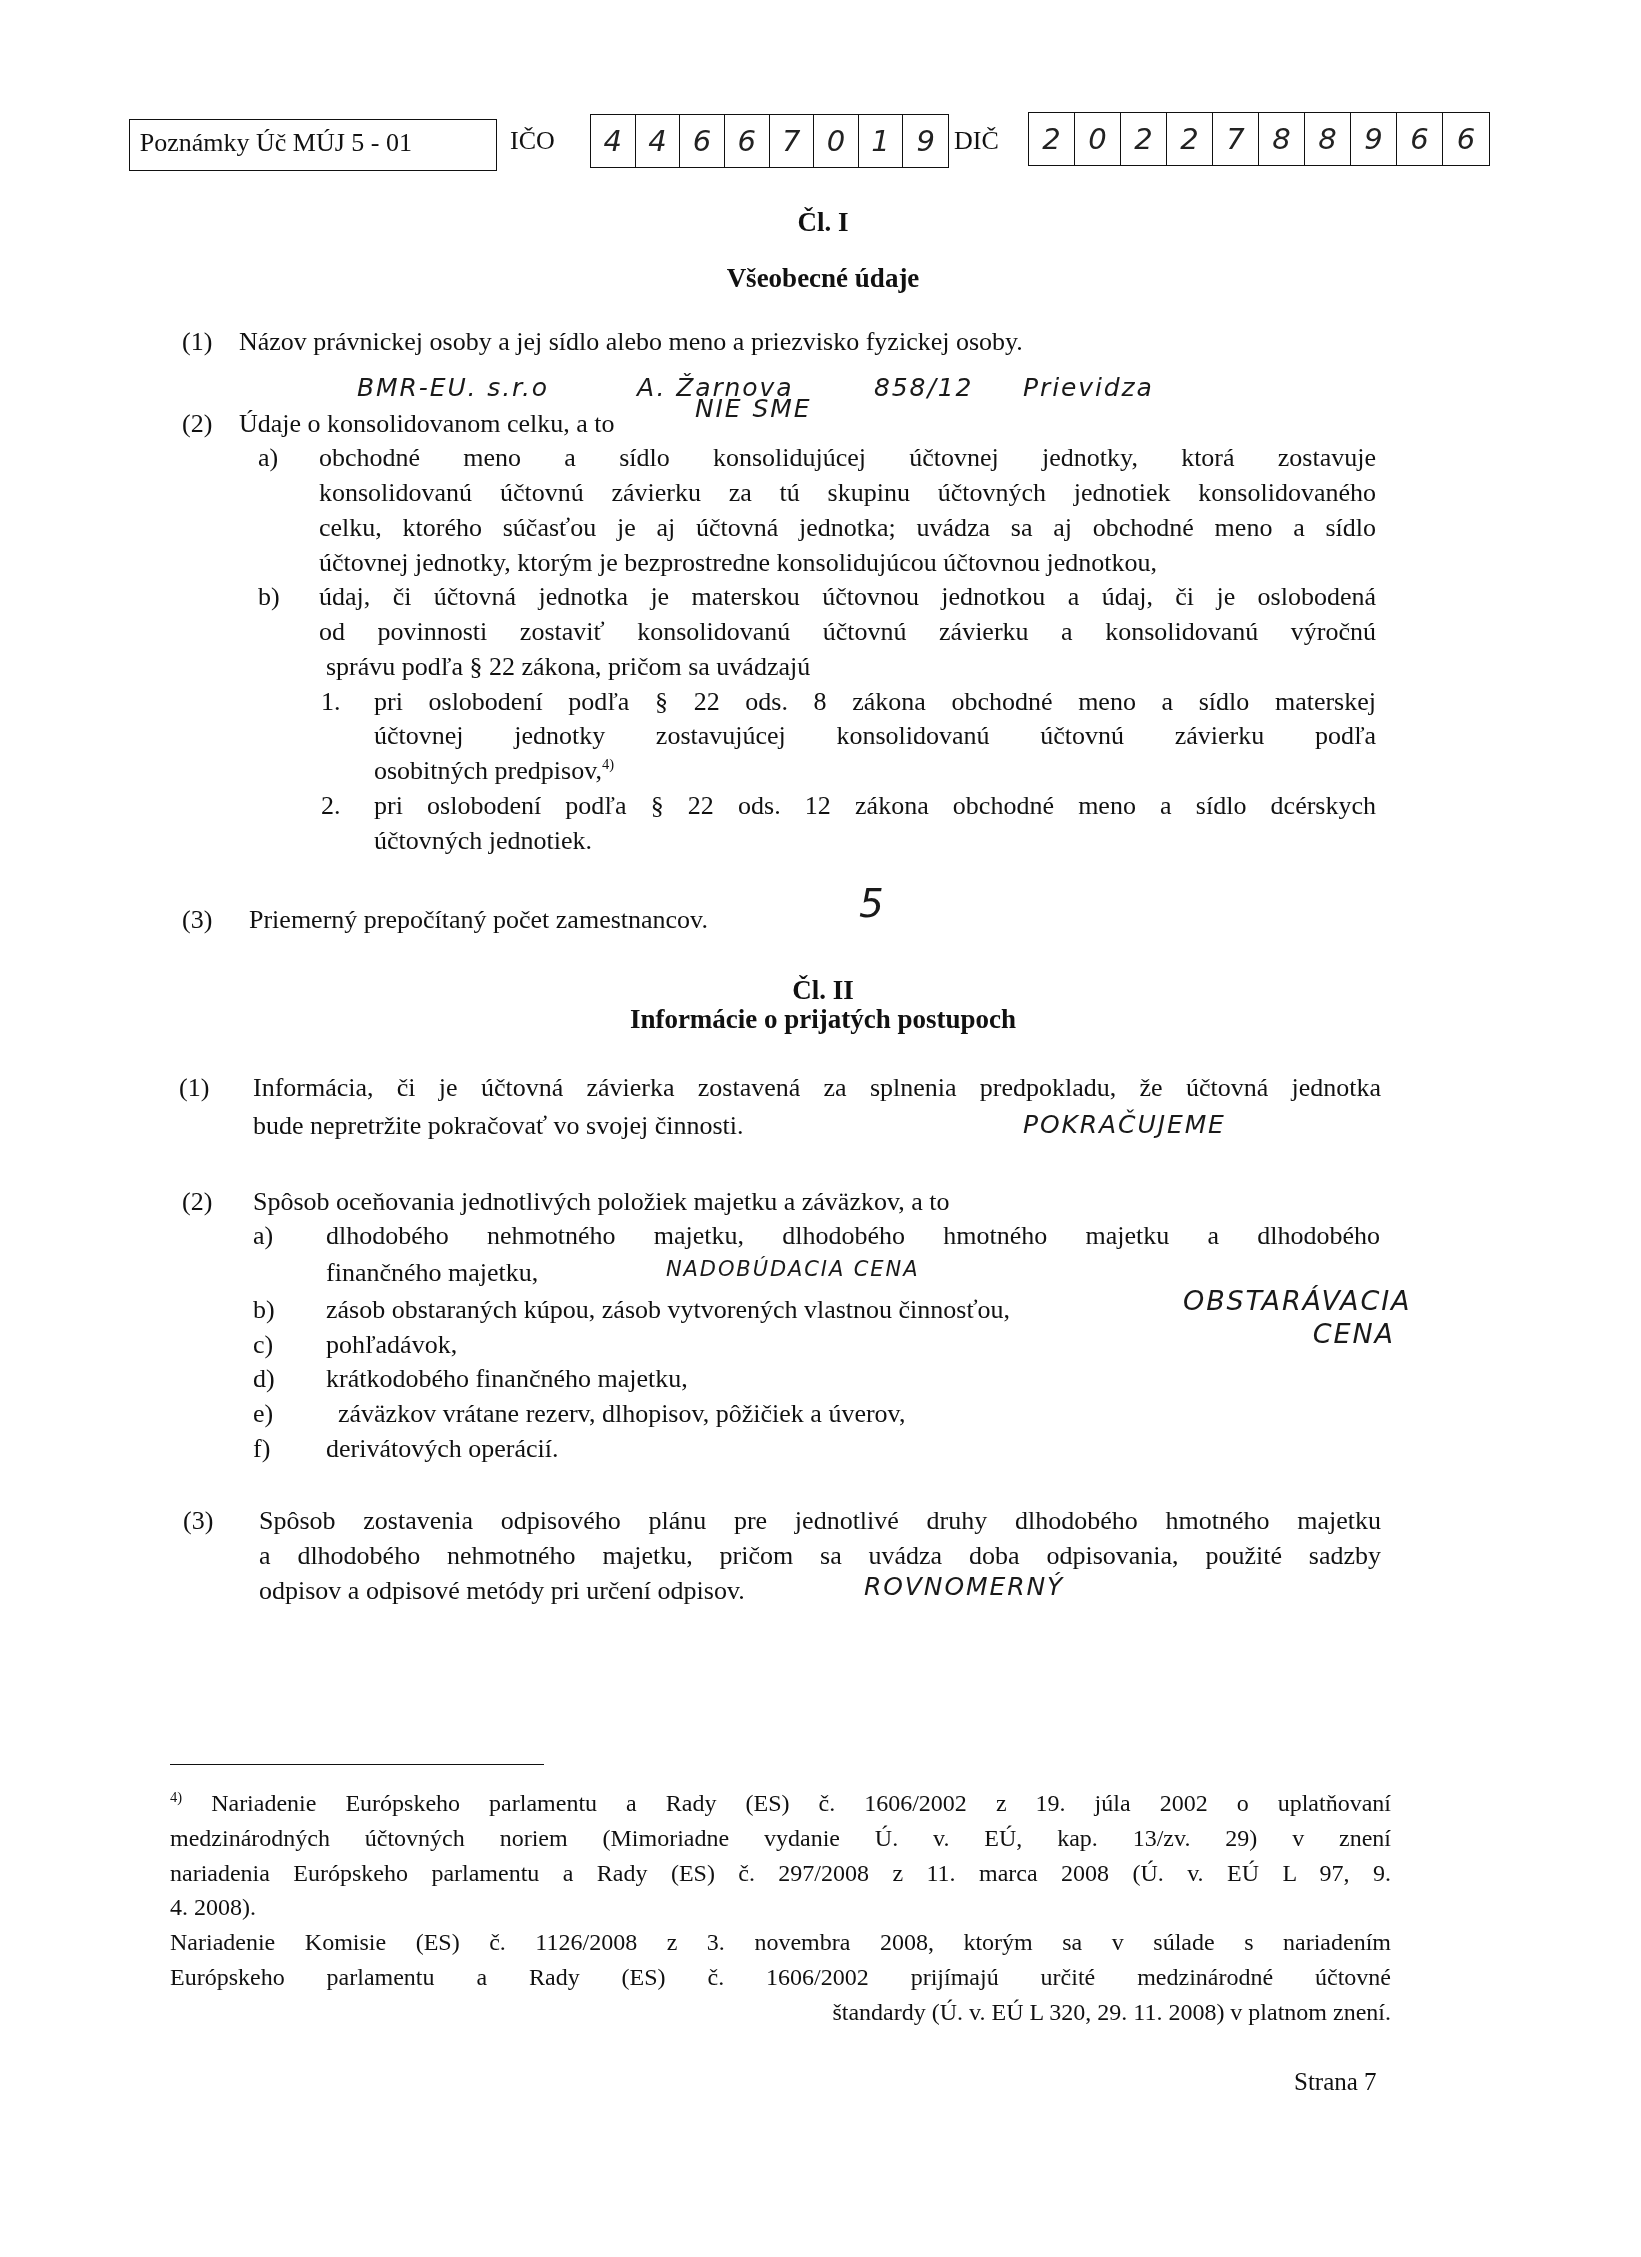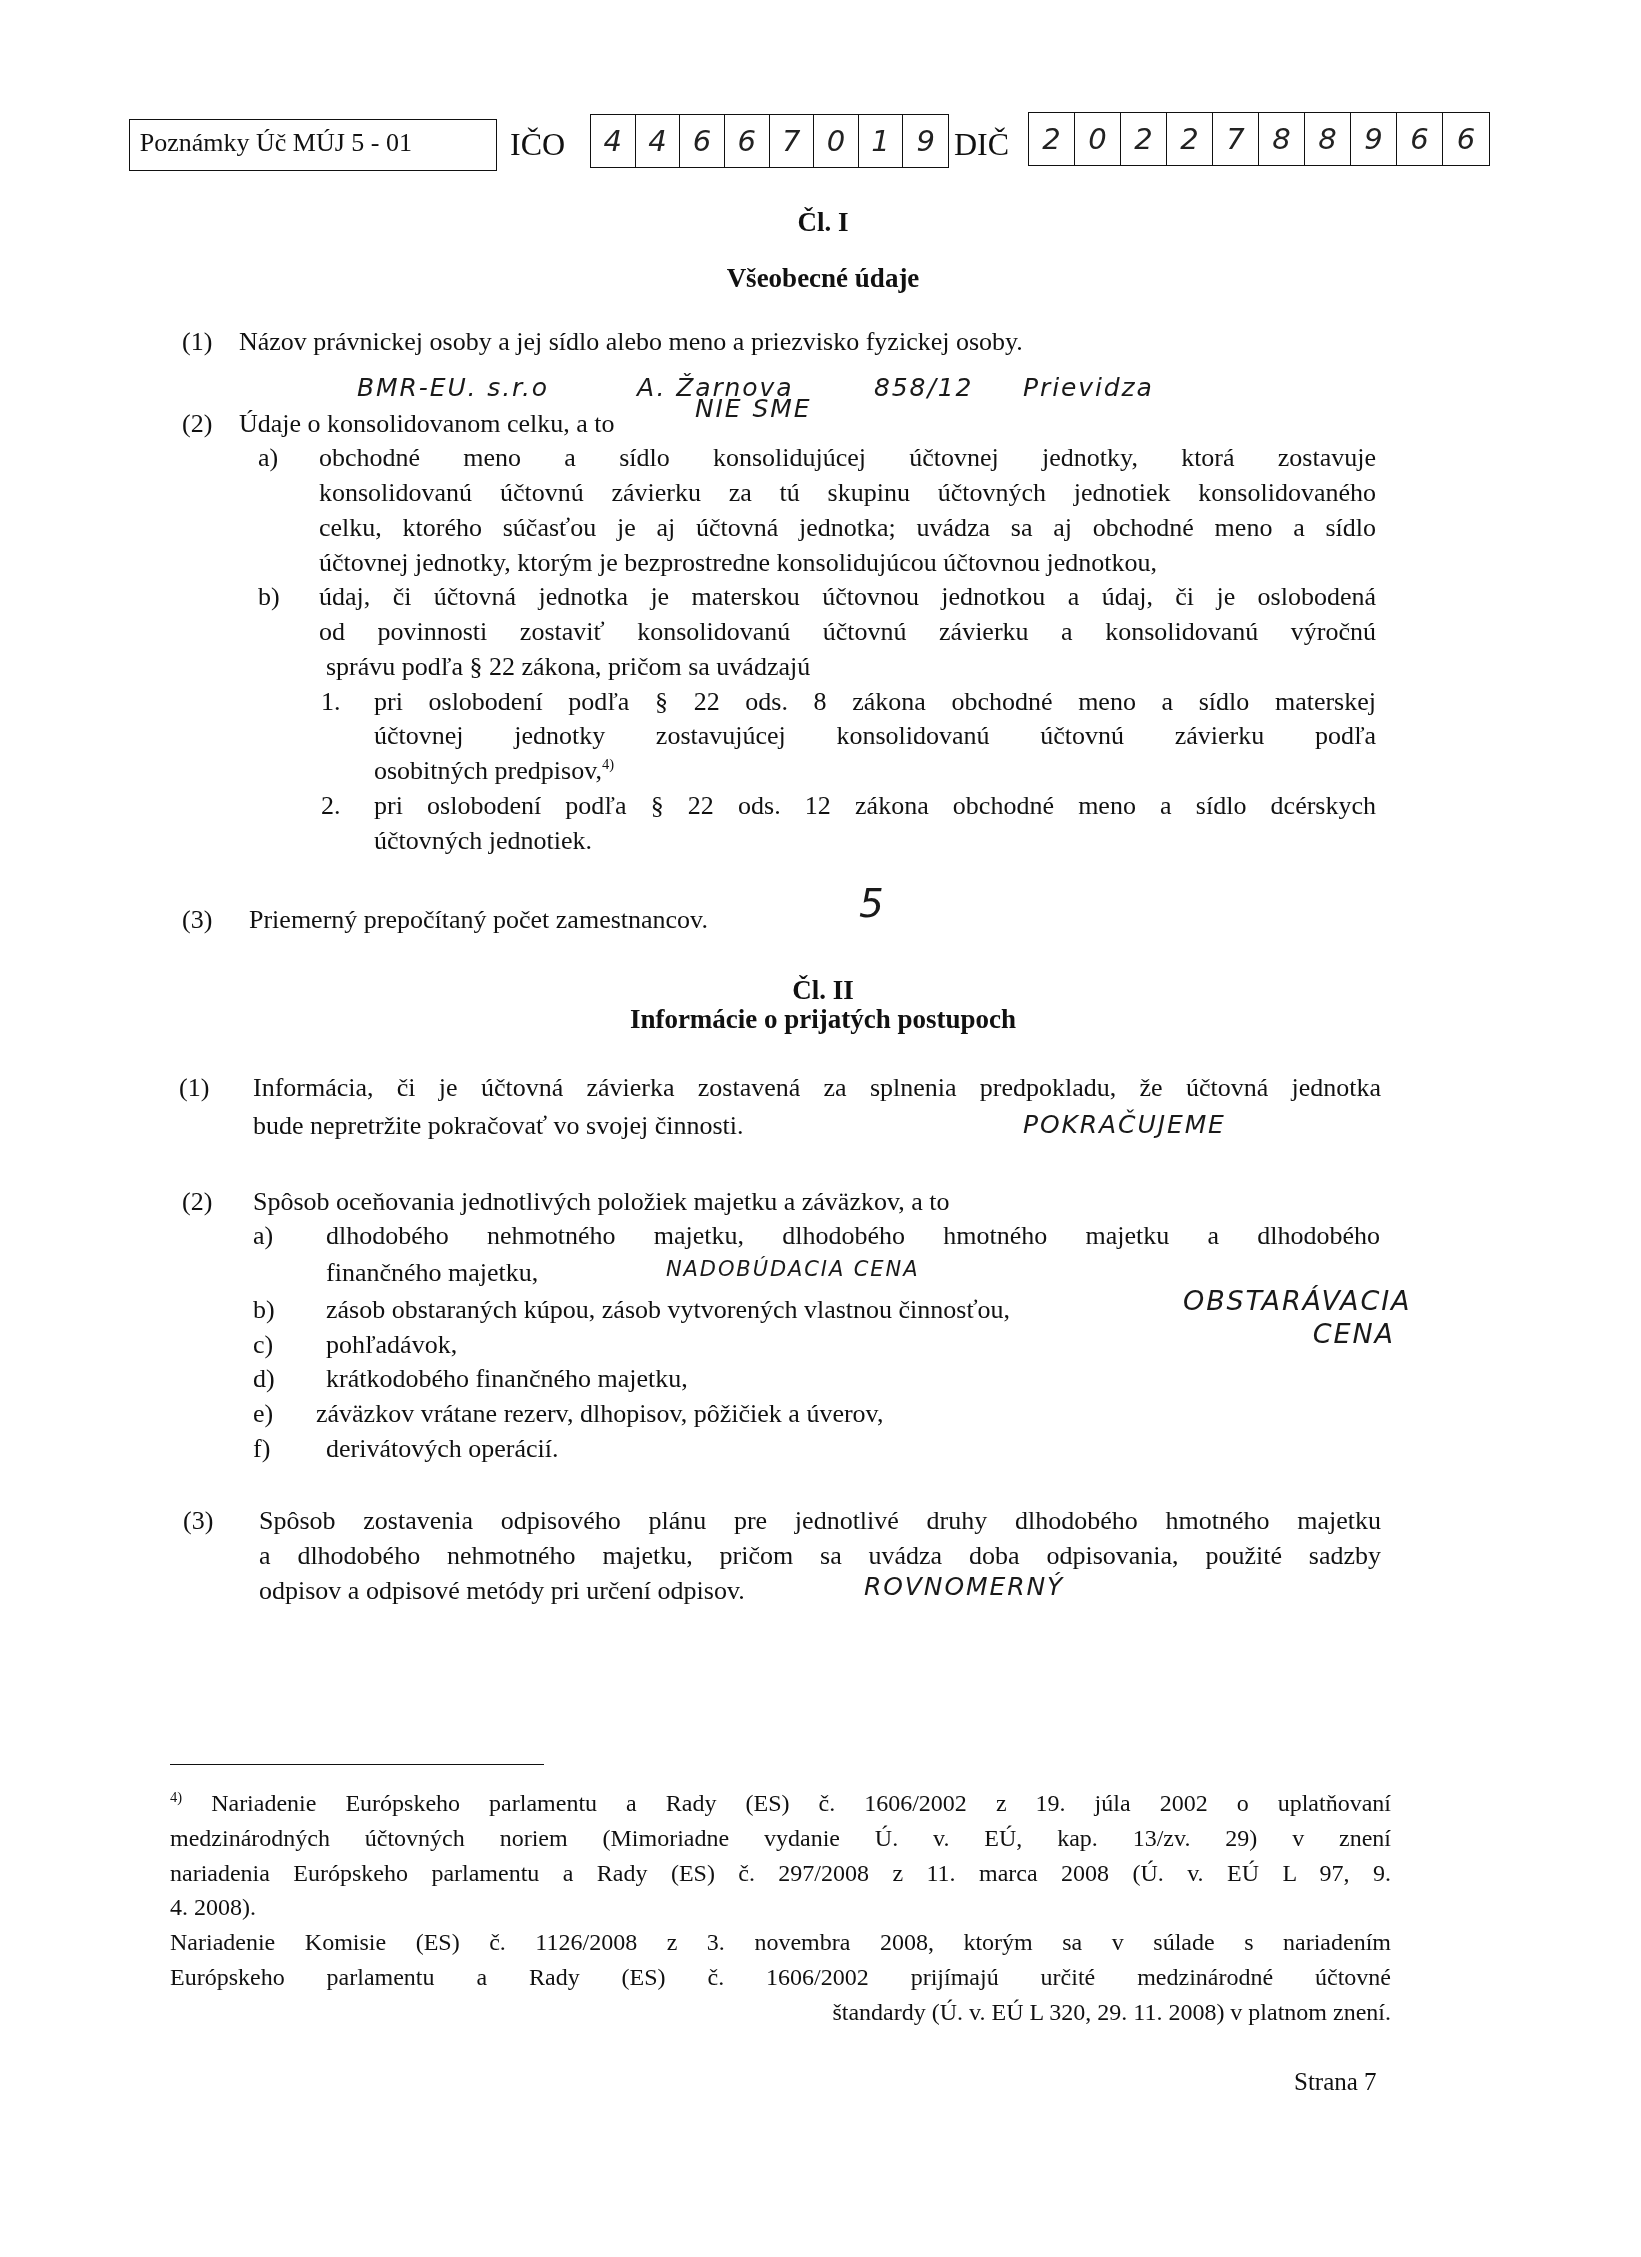--- a/index.html
+++ b/index.html
@@ -1,20 +1,20 @@
 <!DOCTYPE html>
 <html><head>
 <meta charset="utf-8">
 <style>
   html, body { margin:0; padding:0; background:#ffffff; }
   body { width:1641px; height:2257px; position:relative; overflow:hidden;
          font-family:"Liberation Serif", "DejaVu Serif", serif; color:#111; }
   .hdr-box { position:absolute; border:1.9px solid #111; box-sizing:border-box;
              font-size:26px; line-height:46px; padding-left:9.7px; }
-  .lbl { position:absolute; font-size:32px; }
+  .lbl { position:absolute; font-size:26px; }
   .cells { position:absolute; display:flex; border:1.9px solid #111; box-sizing:border-box; }
   .cell { border-right:1.9px solid #111; box-sizing:border-box; display:flex; align-items:center; justify-content:center;
           font-family:"DejaVu Sans", sans-serif; font-style:italic; font-size:29px; color:#222; }
   .cell:last-child { border-right:none; }
   .center { position:absolute; left:0; width:1376px; text-align:center; font-weight:bold; font-size:27px; }
   .t { position:absolute; font-size:26px; line-height:35px; }
   .just { text-align:justify; text-align-last:justify; }
   .hand { position:absolute; font-family:"DejaVu Sans", sans-serif; font-style:italic; font-size:25px;
           color:#1a1a1a; letter-spacing:1.9px; }
   .rule { position:absolute; border-top:1.9px solid #111; }
@@ -110,21 +110,21 @@
 <div class="t" style="left:326px;top:1292px;">zásob obstaraných kúpou, zásob vytvorených vlastnou činnosťou,</div>
 <div class="hand" style="left:1183px;top:1284px;width:212px;font-size:27px;line-height:33px;text-align:right;">OBSTARÁVACIA CENA</div>
 
 <div class="t" style="left:253px;top:1327px;">c)</div>
 <div class="t" style="left:326px;top:1327px;">pohľadávok,</div>
 
 <div class="t" style="left:253px;top:1361px;">d)</div>
 <div class="t" style="left:326px;top:1361px;">krátkodobého finančného majetku,</div>
 
 <div class="t" style="left:253px;top:1396px;">e)</div>
-<div class="t" style="left:316px;top:1396px;text-align:center;">záväzkov vrátane rezerv, dlhopisov, pôžičiek a úverov,</div>
+<div class="t" style="left:338px;top:1396px;text-align:center;">záväzkov vrátane rezerv, dlhopisov, pôžičiek a úverov,</div>
 
 <div class="t" style="left:253px;top:1431px;">f)</div>
 <div class="t" style="left:326px;top:1431px;">derivátových operácií.</div>
 
 <div class="t" style="left:183px;top:1503px;">(3)</div>
 <div class="t just" style="left:259px;top:1503px;width:1122px;">Spôsob zostavenia odpisového plánu pre jednotlivé druhy dlhodobého hmotného majetku</div>
 <div class="t just" style="left:259px;top:1538px;width:1122px;">a dlhodobého nehmotného majetku, pričom sa uvádza doba odpisovania, použité sadzby</div>
 <div class="t" style="left:259px;top:1573px;">odpisov a odpisové metódy pri určení odpisov.</div>
 <div class="hand" style="left:864px;top:1572px;">ROVNOMERNÝ</div>
 

